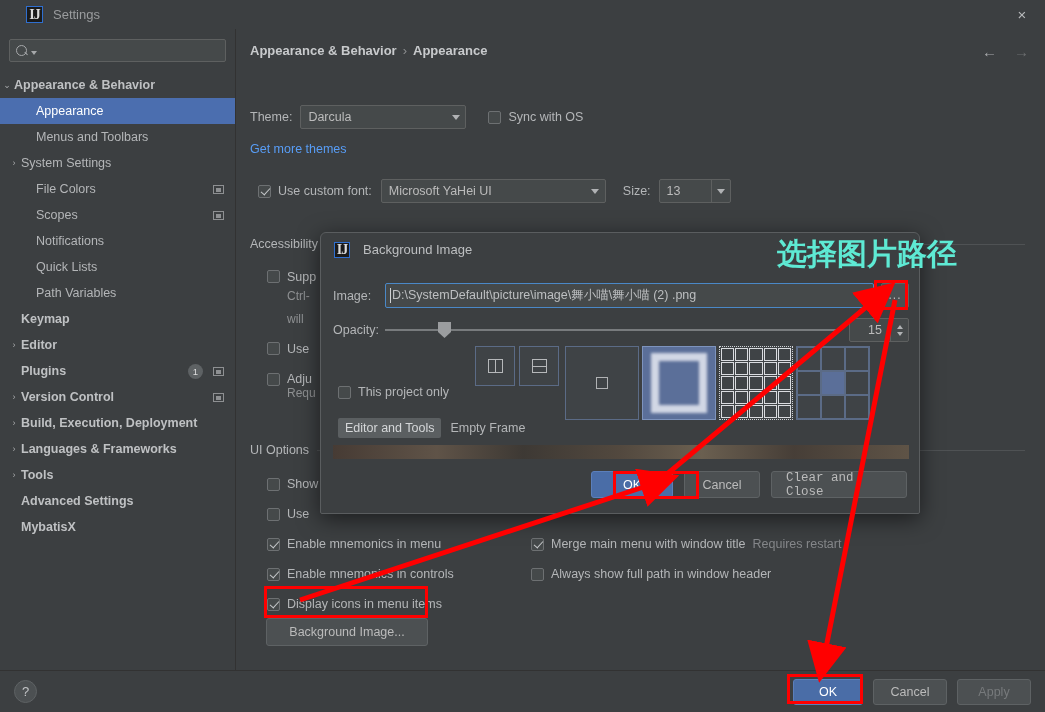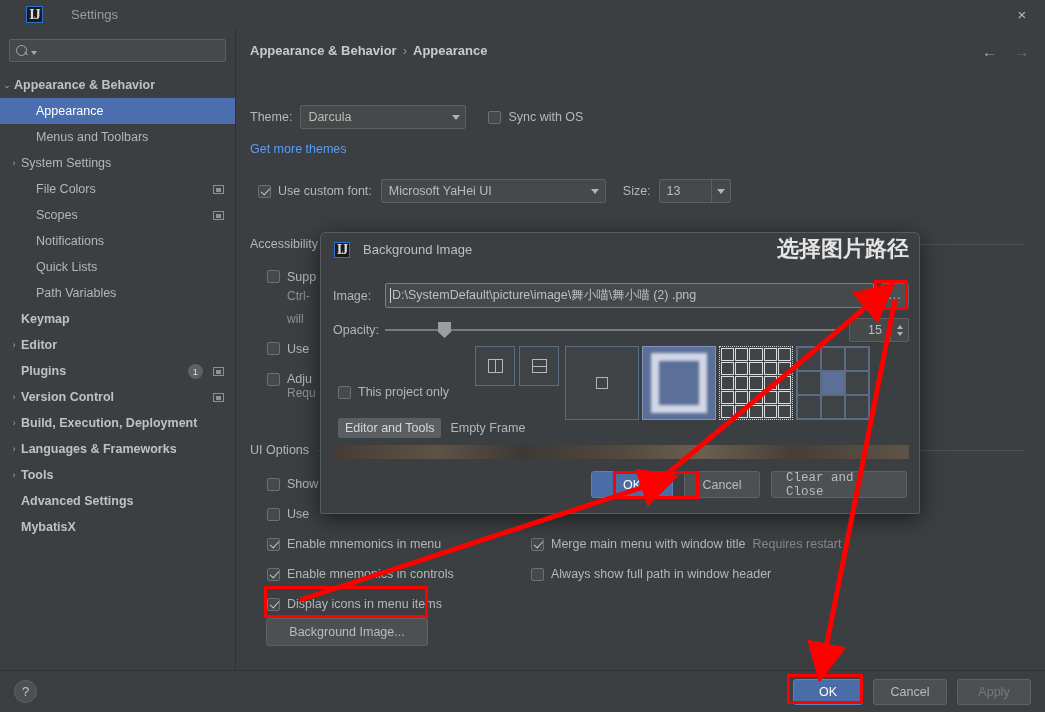--- a/index.html
+++ b/index.html
@@ -19,21 +19,21 @@
     position:absolute; left:0; top:0; width:1045px; height:29px;
     background:#3c3f41; display:flex; align-items:center;
   }
   .ij-logo{
     width:17px; height:17px; margin-left:26px; flex:none;
     background:#1b1b1b; border:1.5px solid #2f6fd0;
     display:flex; align-items:center; justify-content:center;
     color:#dcdcdc; font-size:14px; font-weight:bold; letter-spacing:-1px;
     font-family:"Liberation Serif", serif;
   }
-  .title-text{ margin-left:28px; color:#9a9c9e; font-size:13px; }
+  .title-text{ margin-left:10px; color:#9a9c9e; font-size:13px; }
   .win-close{
     position:absolute; right:0; top:0; width:46px; height:29px;
     display:flex; align-items:center; justify-content:center;
     color:#b9bbbd; font-size:15px; cursor:default;
   }
 
   
   .sidebar{
     position:absolute; left:0; top:29px; width:236px; height:641px;
     background:#3c3f41; border-right:1px solid #323232;
@@ -199,21 +199,21 @@
   .mini-split-h::after{ content:""; position:absolute; top:50%; left:0; right:0; height:1.2px; background:#b6b8ba; }
 
   .tabsel{
     background:#5b5f61; color:#d5d7d9; padding:3px 7px; font-size:12.5px; border-radius:2px;
   }
   .tabplain{ color:#b4b6b8; font-size:12.5px; padding:3px 5px; }
 
   
   .anno{ position:absolute; left:0; top:0; width:1045px; height:712px; pointer-events:none; }
   .anno-text{
-    position:absolute; color:#e5e5e5; font-size:22px; font-weight:bold;
+    position:absolute; color:#5eead4; font-size:30px; font-weight:bold;
     font-family:Liberation Sans, sans-serif; white-space:nowrap;
   }
   .redbox{ position:absolute; border:3px solid #ff0000; }
 </style>
 </head>
 <body>
 
 <div class="titlebar">
   <div class="ij-logo">IJ</div>
   <div class="title-text">Settings</div>

